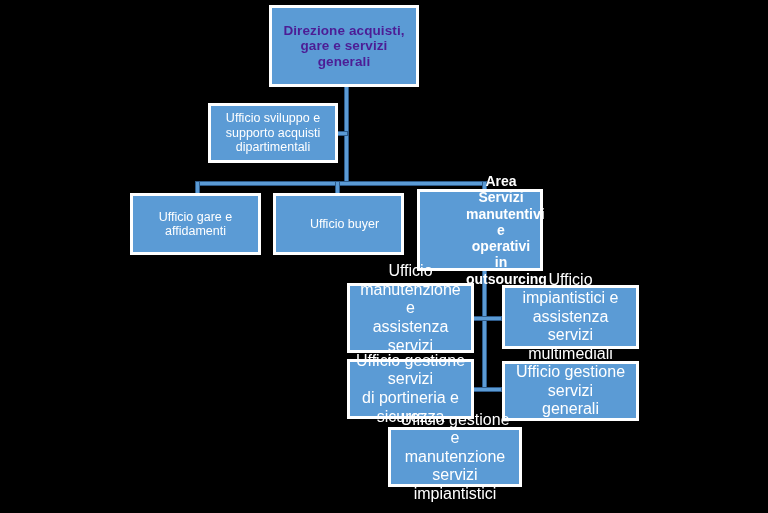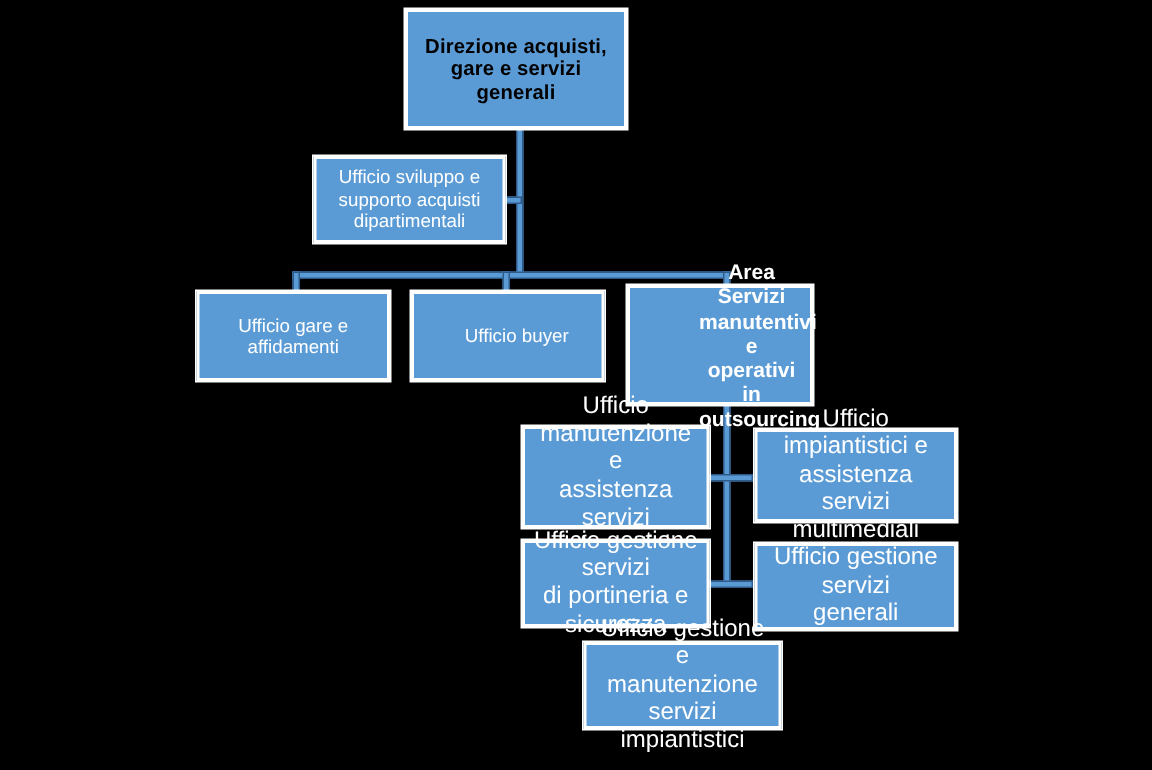--- a/index.html
+++ b/index.html
@@ -42,21 +42,21 @@
     z-index: 5;
     padding: 2px 4px;
   }
   .node .txt {
     display: block;
     width: 100%;
     line-height: 1.16;
     white-space: pre-line;
   }
 
-  .lvl1 { font-size: 13.5px; font-weight: bold; color: #000000; letter-spacing: .1px; }
+  .lvl1 { font-size: 13.5px; font-weight: bold; color: #4c1d95; letter-spacing: .1px; }
   .lvl2 { font-size: 12.5px; font-weight: normal; }
   .lvl3-plain { font-size: 12.5px; font-weight: normal; }
   .lvl3-bold { font-size: 14px; font-weight: bold; }
   .lvl4 { font-size: 16px; font-weight: normal; }
 </style>
 </head>
 <body>
 
 <div id="canvas">
 

